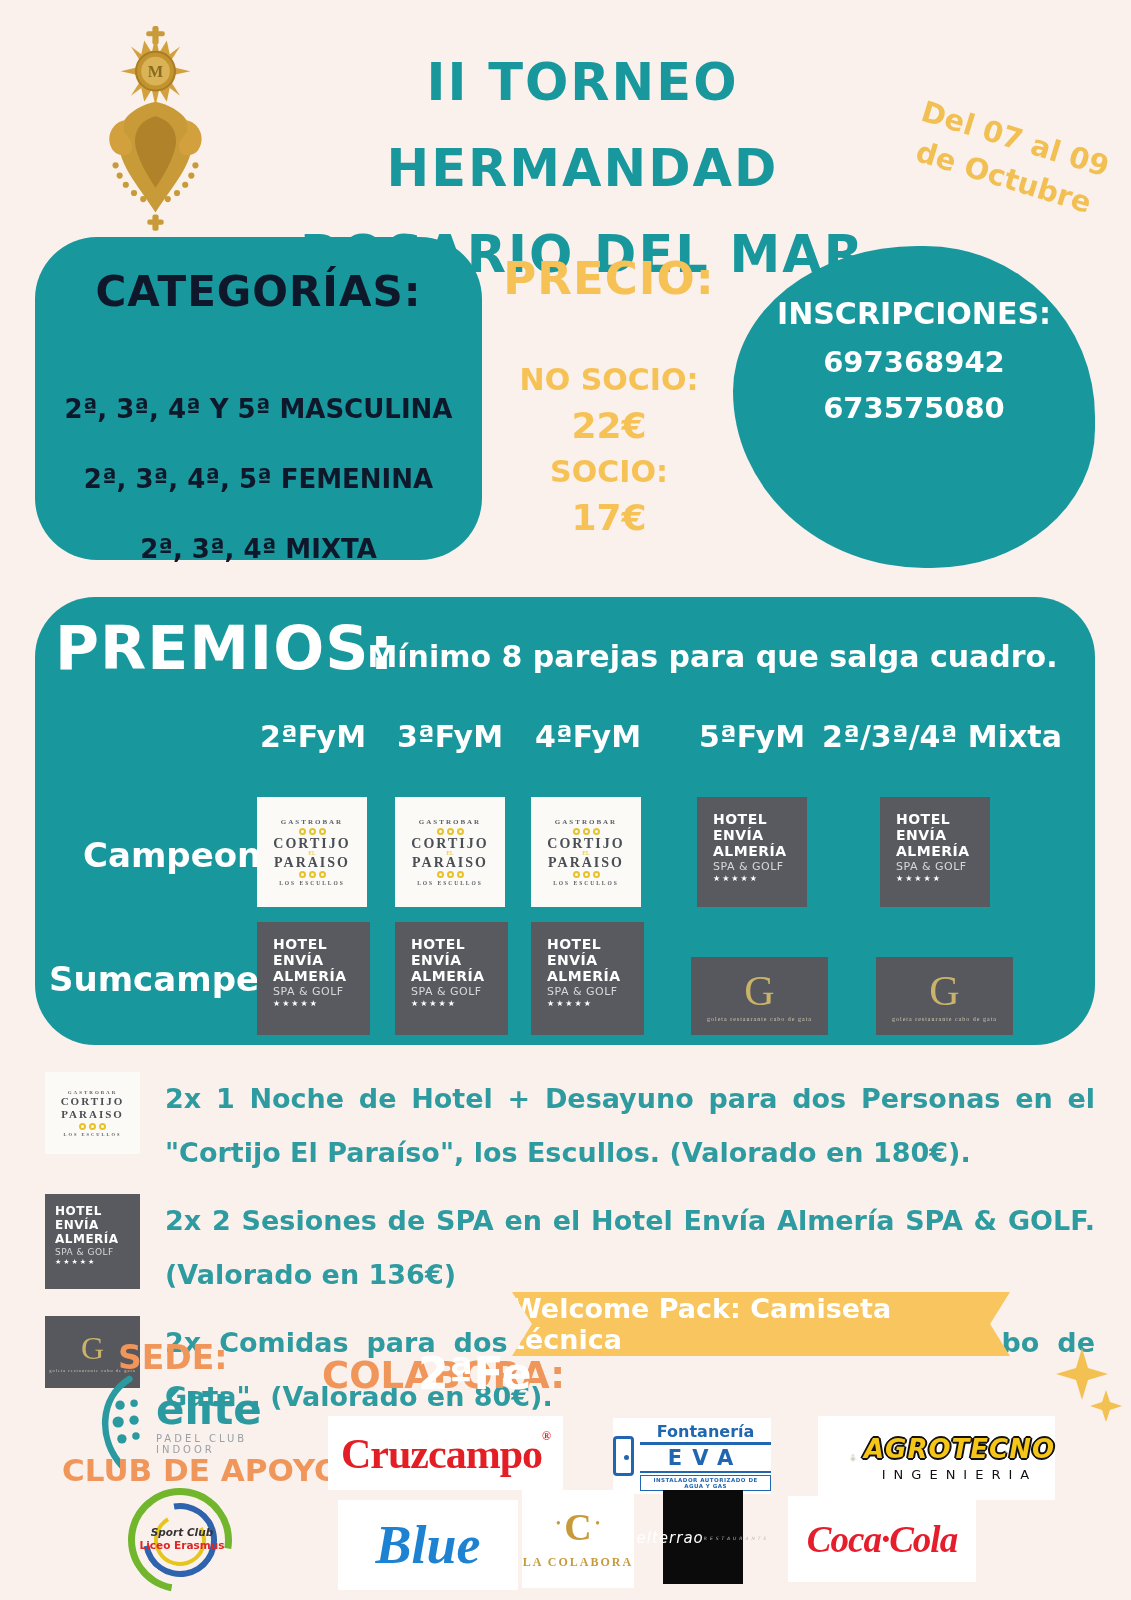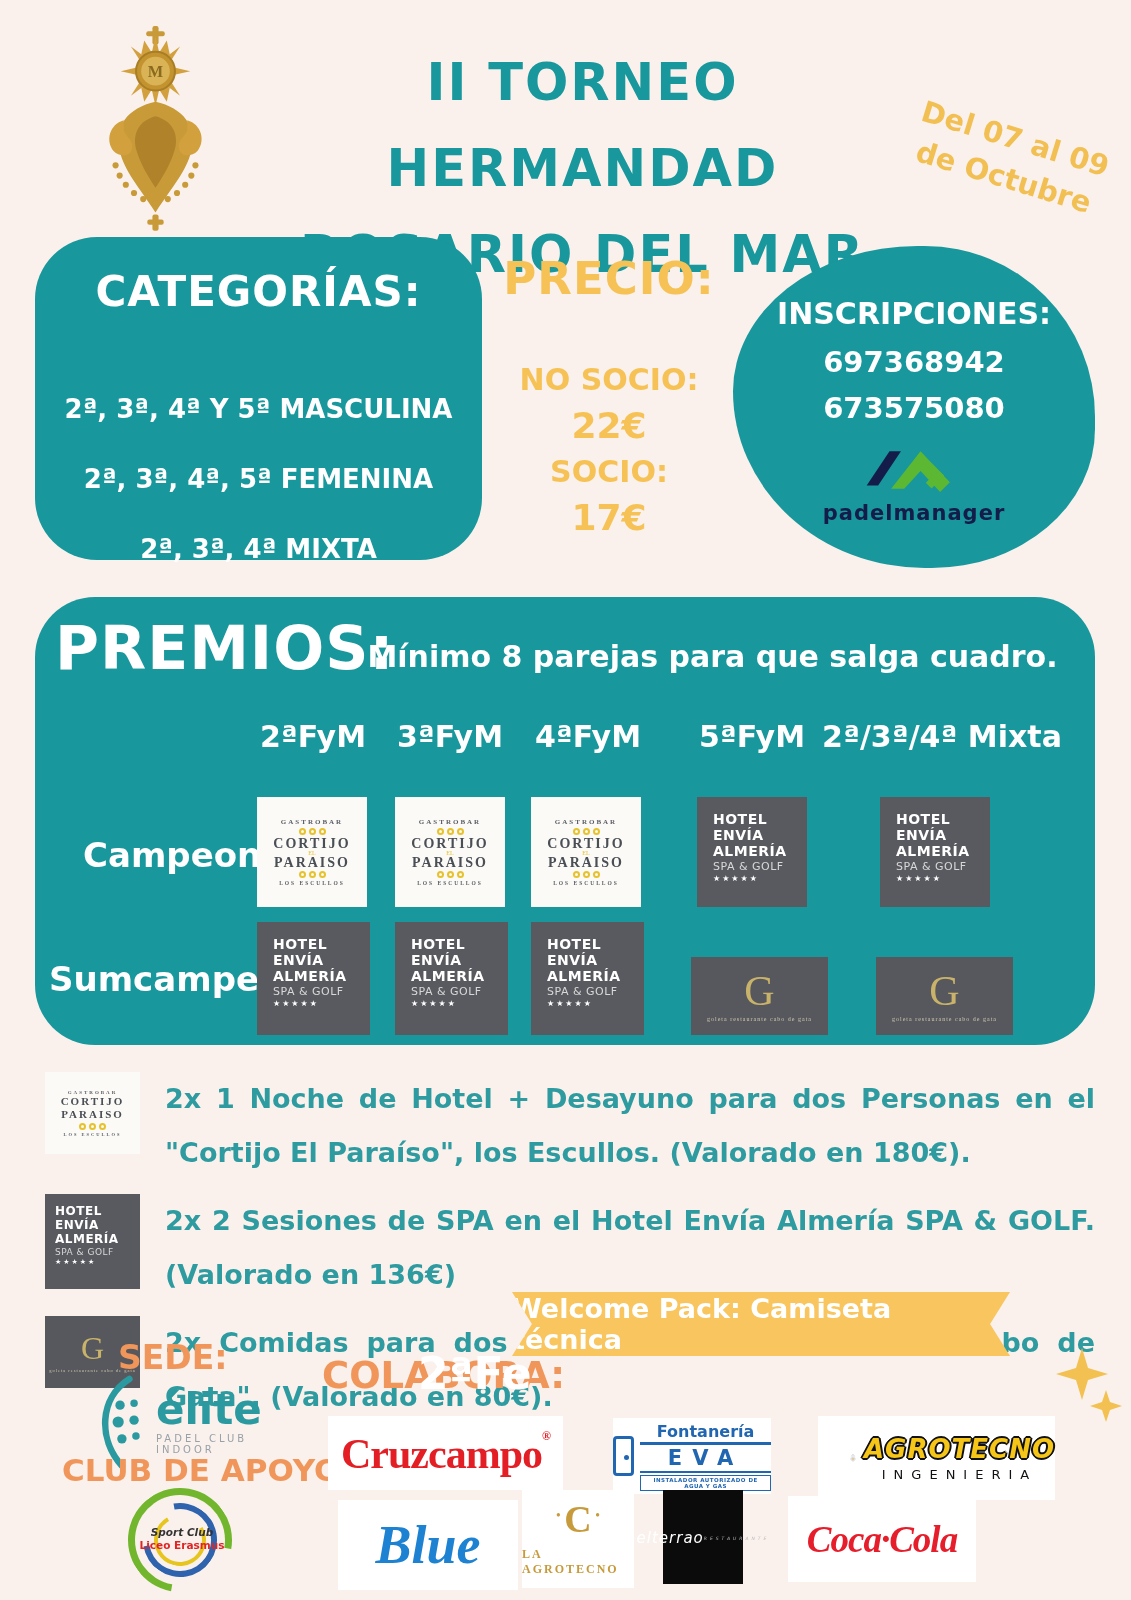--- a/index.html
+++ b/index.html
@@ -23,21 +23,21 @@
   }
   .date-badge {
     left:882px; top:118px; width:255px; transform:rotate(17deg);
     color:#f2bf53; font-weight:bold; font-size:29px; text-align:center;
     line-height:40px;
   }
 
   
   .cat-box {
     left:35px; top:237px; width:447px; height:323px;
-    background:#18979c; border-radius:62px; color:#ffffff; text-align:center;
+    background:#18979c; border-radius:62px; color:#0f172a; text-align:center;
     padding-top:30px;
   }
   .cat-title { font-size:42px; font-weight:bold; letter-spacing:1px; }
   .cat-items { margin-top:58px; font-size:26px; font-weight:bold; line-height:70px; }
 
   .price-box {
     left:498px; top:252px; width:222px; text-align:center;
     color:#f6c255; font-weight:bold;
   }
   .price-title { font-size:45px; letter-spacing:1px; }
@@ -268,28 +268,20 @@
       <div class="price-value">22€</div>
       <div class="price-label">SOCIO:</div>
       <div class="price-value">17€</div>
     </div>
   </div>
 
   <div class="abs insc-blob">
     <div class="insc-title">INSCRIPCIONES:</div>
     <div class="insc-phone">697368942</div>
     <div class="insc-phone" style="margin-top:0">673575080</div>
-    <div class="pm-logo">
-      <svg width="118" height="62" viewBox="0 0 140 76">
-        <polygon points="12,62 40,20 54,20 26,62" fill="#141c4a"></polygon>
-        <polygon points="42,66 78,20 114,58 102,70 78,44 58,66" fill="#5cb832"></polygon>
-        <polyline points="88,62 100,50 88,38" fill="none" stroke="#5cb832" stroke-width="10"></polyline>
-      </svg>
-      <div class="pm-word">padelmanager</div>
-    </div>
   </div>
 
 
   <div class="abs premios-box">
     <div class="abs premios-title">PREMIOS:</div>
     <div class="abs premios-sub">Mínimo 8 parejas para que salga cuadro.</div>
 
     <div class="abs col-head" style="left:278px">2ªFyM</div>
     <div class="abs col-head" style="left:415px">3ªFyM</div>
     <div class="abs col-head" style="left:553px">4ªFyM</div>
@@ -507,21 +499,21 @@
       <circle cx="26" cy="40" r="6" fill="#f0c419" stroke="#888" stroke-width="1.5"></circle>
     </svg>
     <div class="agro-txt">
       <div class="agro-l1">AGROTECNO</div>
       <div class="agro-l2">INGENIERIA</div>
     </div>
   </div>
 
   <div class="abs white-tile chumbera">
     <div class="chu-c"><i class="d1">•</i><span>C</span><i class="d2">•</i></div>
-    <div class="chu-name">LA AGROTECNO</div>
+    <div class="chu-name">LA COLABORA</div>
   </div>
 
   <div class="abs elterrao">
     <svg width="60" height="20" viewBox="0 0 68 22">
       <polyline points="2,20 8,20 8,12 15,12 15,6 21,6 21,14 29,14 29,8 37,8 37,16 46,16 46,10 54,10 54,20 66,20" fill="none" stroke="#fff" stroke-width="2.4"></polyline>
     </svg>
     <div class="elt-name">elterrao</div>
     <div class="elt-sub">RESTAURANTE</div>
   </div>
 

